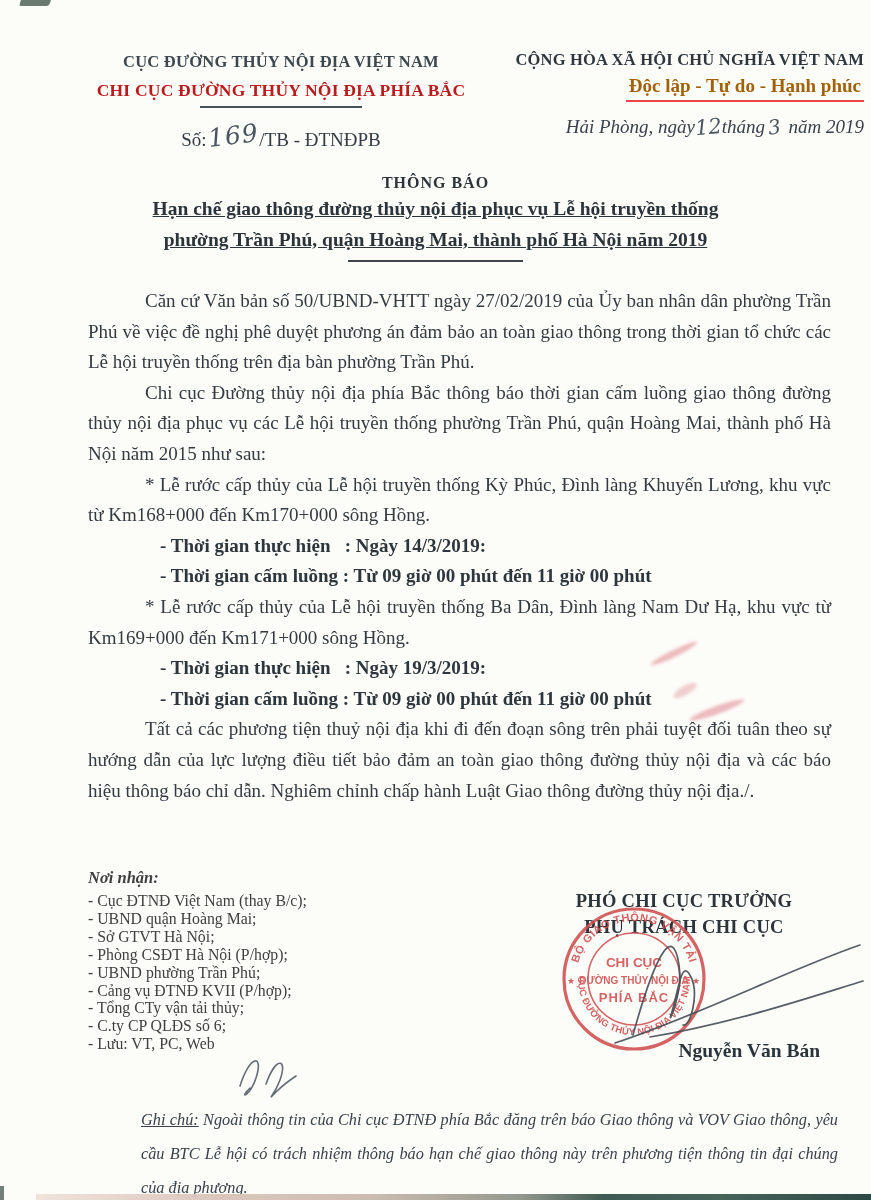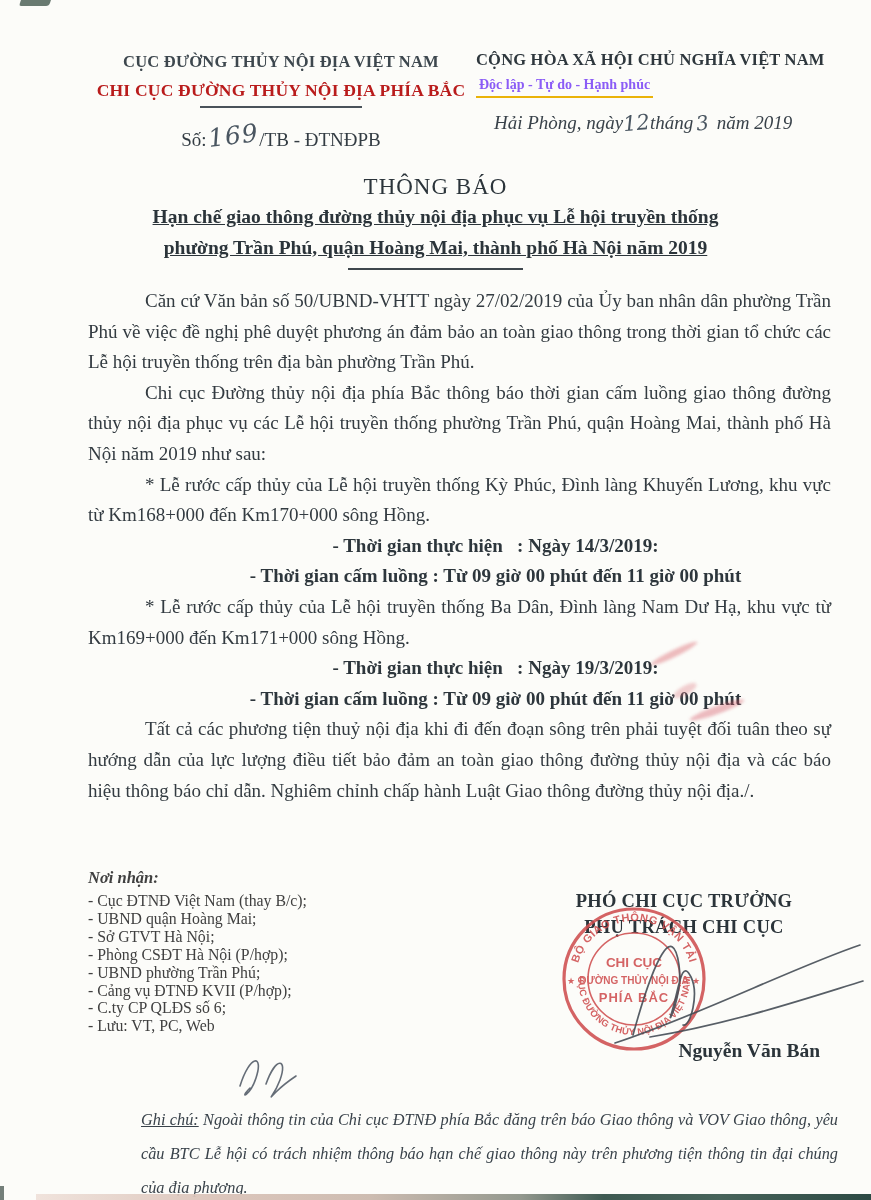--- a/index.html
+++ b/index.html
@@ -19,38 +19,38 @@
   .hdr-left{position:absolute;left:95px;top:52px;width:372px;text-align:center;}
   .hl1{font-size:16.5px;font-weight:600;color:#3d474e;letter-spacing:.2px;}
   .hl2{font-size:17.5px;font-weight:700;color:#b91c1c;margin-top:8px;letter-spacing:.2px;}
   .hl-rule{width:162px;height:2px;background:#49525a;margin:5px auto 0;}
   .so-line{margin-top:15px;font-size:19px;color:#333c43;}
   .hw{font-family:"DejaVu Serif",serif;font-style:italic;color:#4a5661;display:inline-block;}
   .hw-so{font-size:25px;transform:rotate(-7deg);position:relative;top:-2px;margin:0 1px;letter-spacing:1px;}
   .hw-day{font-size:21px;transform:rotate(-5deg);position:relative;top:1px;}
   .hw-month{font-size:20px;transform:rotate(-8deg);position:relative;top:1px;margin:0 3px;}
 
-  .hdr-right{position:absolute;left:476px;top:50px;width:388px;text-align:left;}
+  .hdr-right{position:absolute;left:476px;top:50px;width:388px;text-align:right;}
   .hr1{font-size:16.5px;font-weight:700;color:#2e373d;letter-spacing:.2px;}
   .hr2-wrap{margin-top:5px;}
-  .hr2{display:inline-block;font-size:14px;font-weight:700;color:#8b5cf6;
-       border-bottom:2px solid #eab308;padding:0 3px 3px;}
+  .hr2{display:inline-block;font-size:19px;font-weight:700;color:#a16207;
+       border-bottom:2px solid #ef4444;padding:0 3px 3px;}
   .date-line{margin-top:12px;font-size:19px;font-style:italic;color:#39424a;padding-left:18px;}
 
   
   .title-block{position:absolute;left:0;right:0;top:174px;text-align:center;color:#2b343a;}
-  .doc-title{font-size:23px;font-weight:400;letter-spacing:1px;}
+  .doc-title{font-size:16px;font-weight:700;letter-spacing:1px;}
   .doc-sub{font-size:19.5px;font-weight:700;line-height:26.5px;margin-top:4px;text-decoration:underline;}
   .title-rule{width:175px;height:2px;background:#3f474d;margin:7px auto 0;}
 
   
   .body-text{position:absolute;left:88px;top:286px;width:743px;font-size:19px;
              line-height:30.6px;text-align:justify;color:#333b41;}
   .body-text p{margin:0;text-indent:57px;}
-  .body-text p.time{font-weight:700;text-indent:72px;text-align:center;white-space:pre-wrap;color:#2d363c;}
+  .body-text p.time{font-weight:700;text-indent:72px;text-align:left;white-space:pre-wrap;color:#2d363c;}
 
   
   .footer-left{position:absolute;left:88px;top:868px;width:350px;color:#404040;}
   .noi-nhan{font-weight:700;font-style:italic;font-size:16.5px;}
   .recipients{list-style:none;margin:4px 0 0;padding:0;font-size:15.8px;line-height:17.9px;}
 
   
   .footer-right{position:absolute;left:505px;top:888px;width:358px;text-align:center;color:#2b343a;}
   .signer-title{font-size:18.5px;font-weight:700;line-height:26px;letter-spacing:.3px;}
   .signer-name{position:absolute;left:560px;top:1040px;width:260px;text-align:right;
@@ -106,39 +106,40 @@
 
   <div class="title-block">
     <div class="doc-title">THÔNG BÁO</div>
     <div class="doc-sub">Hạn chế giao thông đường thủy nội địa phục vụ Lễ hội truyền thống</div>
     <div class="doc-sub">phường Trần Phú, quận Hoàng Mai, thành phố Hà Nội năm 2019</div>
     <div class="title-rule"></div>
   </div>
 
   <div class="body-text">
     <p>Căn cứ Văn bản số 50/UBND-VHTT ngày 27/02/2019 của Ủy ban nhân dân phường Trần Phú về việc đề nghị phê duyệt phương án đảm bảo an toàn giao thông trong thời gian tổ chức các Lễ hội truyền thống trên địa bàn phường Trần Phú.</p>
-    <p>Chi cục Đường thủy nội địa phía Bắc thông báo thời gian cấm luồng giao thông đường thủy nội địa phục vụ các Lễ hội truyền thống phường Trần Phú, quận Hoàng Mai, thành phố Hà Nội năm 2019 như sau:</p>
+    <p>Chi cục Đường thủy nội địa phía Bắc thông báo thời gian cấm luồng giao thông đường thủy nội địa phục vụ các Lễ hội truyền thống phường Trần Phú, quận Hoàng Mai, thành phố Hà Nội năm 2015 như sau:</p>
     <p>* Lễ rước cấp thủy của Lễ hội truyền thống Kỳ Phúc, Đình làng Khuyến Lương, khu vực từ Km168+000 đến Km170+000 sông Hồng.</p>
     <p class="time">- Thời gian thực hiện   : Ngày 14/3/2019:</p>
     <p class="time">- Thời gian cấm luồng : Từ 09 giờ 00 phút đến 11 giờ 00 phút</p>
     <p>* Lễ rước cấp thủy của Lễ hội truyền thống Ba Dân, Đình làng Nam Dư Hạ, khu vực từ Km169+000 đến Km171+000 sông Hồng.</p>
     <p class="time">- Thời gian thực hiện   : Ngày 19/3/2019:</p>
     <p class="time">- Thời gian cấm luồng : Từ 09 giờ 00 phút đến 11 giờ 00 phút</p>
     <p>Tất cả các phương tiện thuỷ nội địa khi đi đến đoạn sông trên phải tuyệt đối tuân theo sự hướng dẫn của lực lượng điều tiết bảo đảm an toàn giao thông đường thủy nội địa và các báo hiệu thông báo chỉ dẫn. Nghiêm chỉnh chấp hành Luật Giao thông đường thủy nội địa./.</p>
   </div>
 
   <div class="footer-left">
     <div class="noi-nhan">Nơi nhận:</div>
     <ul class="recipients">
       <li>- Cục ĐTNĐ Việt Nam (thay B/c);</li>
       <li>- UBND quận Hoàng Mai;</li>
       <li>- Sở GTVT Hà Nội;</li>
       <li>- Phòng CSĐT Hà Nội (P/hợp);</li>
       <li>- UBND phường Trần Phú;</li>
       <li>- Cảng vụ ĐTNĐ KVII (P/hợp);</li>
+      <li>- Tổng CTy vận tải thủy;</li>
       <li>- C.ty CP QLĐS số 6;</li>
       <li>- Lưu: VT, PC, Web</li>
     </ul>
   </div>
 
   <div class="footer-right">
     <div class="signer-title">PHÓ CHI CỤC TRƯỞNG</div>
     <div class="signer-title">PHỤ TRÁCH CHI CỤC</div>
   </div>
 

